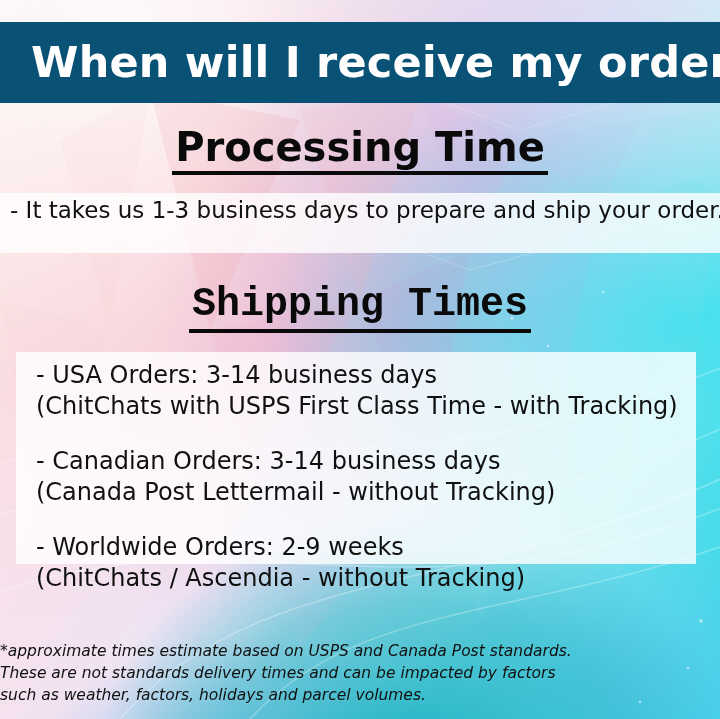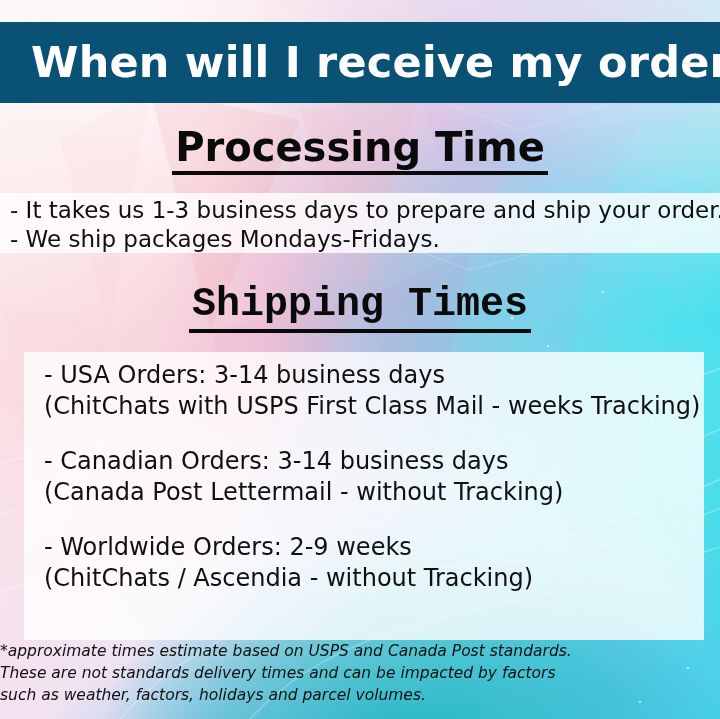--- a/index.html
+++ b/index.html
@@ -114,22 +114,22 @@
     background:rgba(255,255,255,.80);
   }
 
   #panel-processing {
     left:0; top:193px;
     width:720px; height:60px;
     padding:3px 0 0 10px;
   }
 
   #panel-shipping {
-    left:24px; top:352px;
-    width:680px; height:288px;
+    left:16px; top:352px;
+    width:680px; height:212px;
     padding:8px 0 1px 20px;
   }
 
   .body-line {
     color:#101010;
     font-family:"DejaVu Sans", sans-serif;
     font-size:23px;
     line-height:29px;
     white-space:nowrap;
   }
@@ -205,32 +205,31 @@
   <div class="title-banner">
     <div class="title-text">When will I receive my order?</div>
   </div>
 
   <div class="section-heading" id="heading-processing">
     <span>Processing Time</span>
   </div>
 
   <div class="panel" id="panel-processing">
     <div class="body-line">- It takes us 1-3 business days to prepare and ship your order.</div>
-    <div class="body-line">- We ship packages Mondays-Fridays.</div>
   </div>
 
   <div class="section-heading" id="heading-shipping">
     <span>Shipping Times</span>
   </div>
 
   <div class="panel" id="panel-shipping">
 
     <div>
       <div class="body-line">- USA Orders: 3-14 business days</div>
-      <div class="body-line"> (ChitChats with USPS First Class Mail - weeks Tracking)</div>
+      <div class="body-line"> (ChitChats with USPS First Class Time - with Tracking)</div>
     </div>
 
     <div class="block-gap"></div>
 
     <div>
       <div class="body-line">- Canadian Orders: 3-14 business days</div>
       <div class="body-line">(Canada Post Lettermail - without Tracking)</div>
     </div>
 
     <div class="block-gap"></div>

